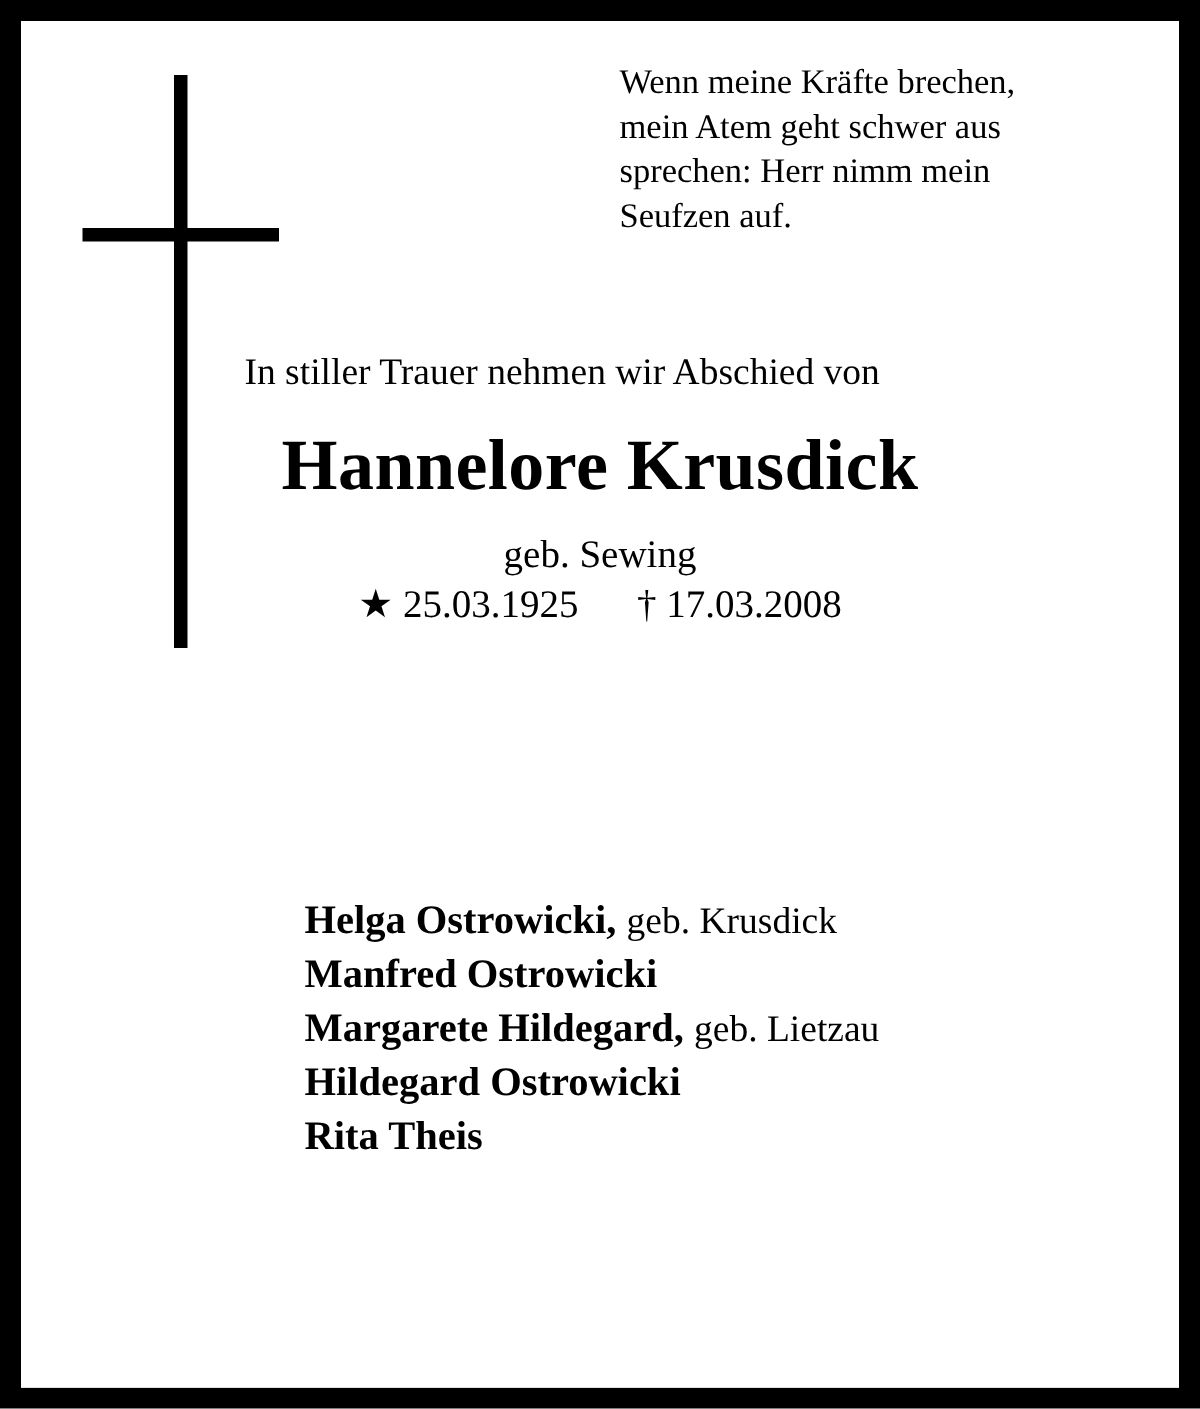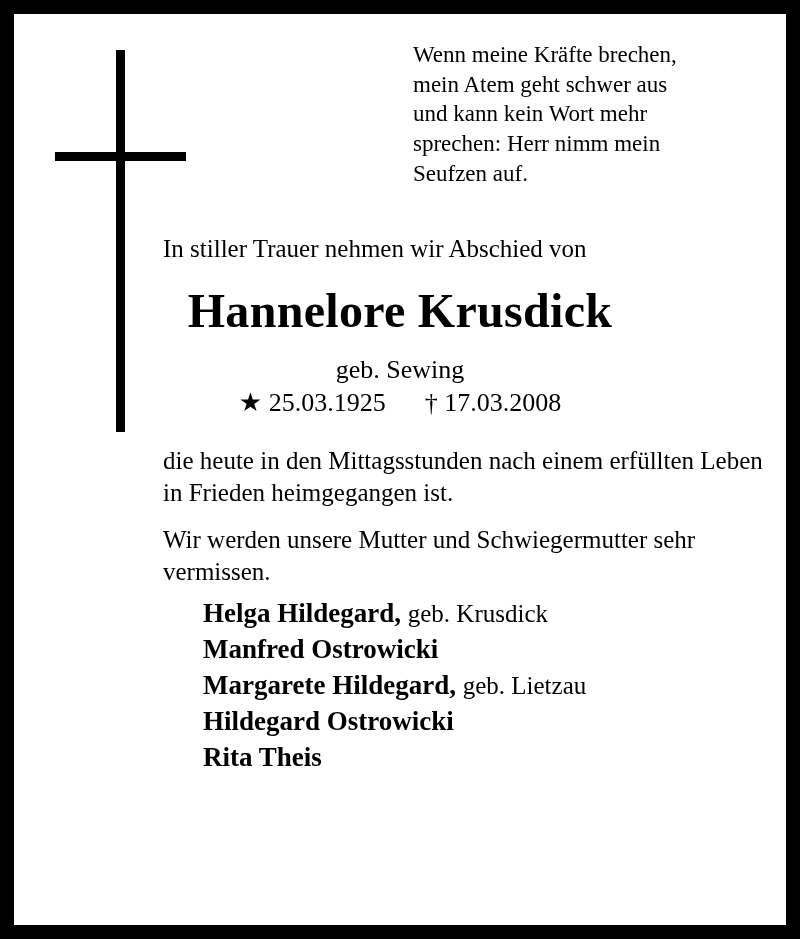--- a/index.html
+++ b/index.html
@@ -162,43 +162,38 @@
   <div class="inner">
 
     <div class="cross">
       <div class="vbar"></div>
       <div class="hbar"></div>
     </div>
 
     <div class="verse">
       <div>Wenn meine Kräfte brechen,</div>
       <div>mein Atem geht schwer aus</div>
-      <div>und kann kein Wort mehr</div>
       <div>sprechen: Herr nimm mein</div>
       <div>Seufzen auf.</div>
     </div>
 
     <div class="intro">In stiller Trauer nehmen wir Abschied von</div>
 
     <div class="name">Hannelore Krusdick</div>
     <div class="maiden">geb. Sewing</div>
     <div class="dates">
       <span>★ 25.03.1925</span>
       <span class="sep"></span>
       <span>† 17.03.2008</span>
     </div>
 
-    <div class="body-text">
-      <p>die heute in den Mittagsstunden nach einem erfüllten Leben in Frieden heimgegangen ist.</p>
-      <p>Wir werden unsere Mutter und Schwiegermutter sehr vermissen.</p>
-    </div>
 
     <div class="survivors">
       <div class="row">
-        <span class="strong">Helga Hildegard,</span>
+        <span class="strong">Helga Ostrowicki,</span>
         <span class="suffix">geb. Krusdick</span>
       </div>
       <div class="row">
         <span class="strong">Manfred Ostrowicki</span>
         <span class="suffix"></span>
       </div>
       <div class="row">
         <span class="strong">Margarete Hildegard,</span>
         <span class="suffix">geb. Lietzau</span>
       </div>

